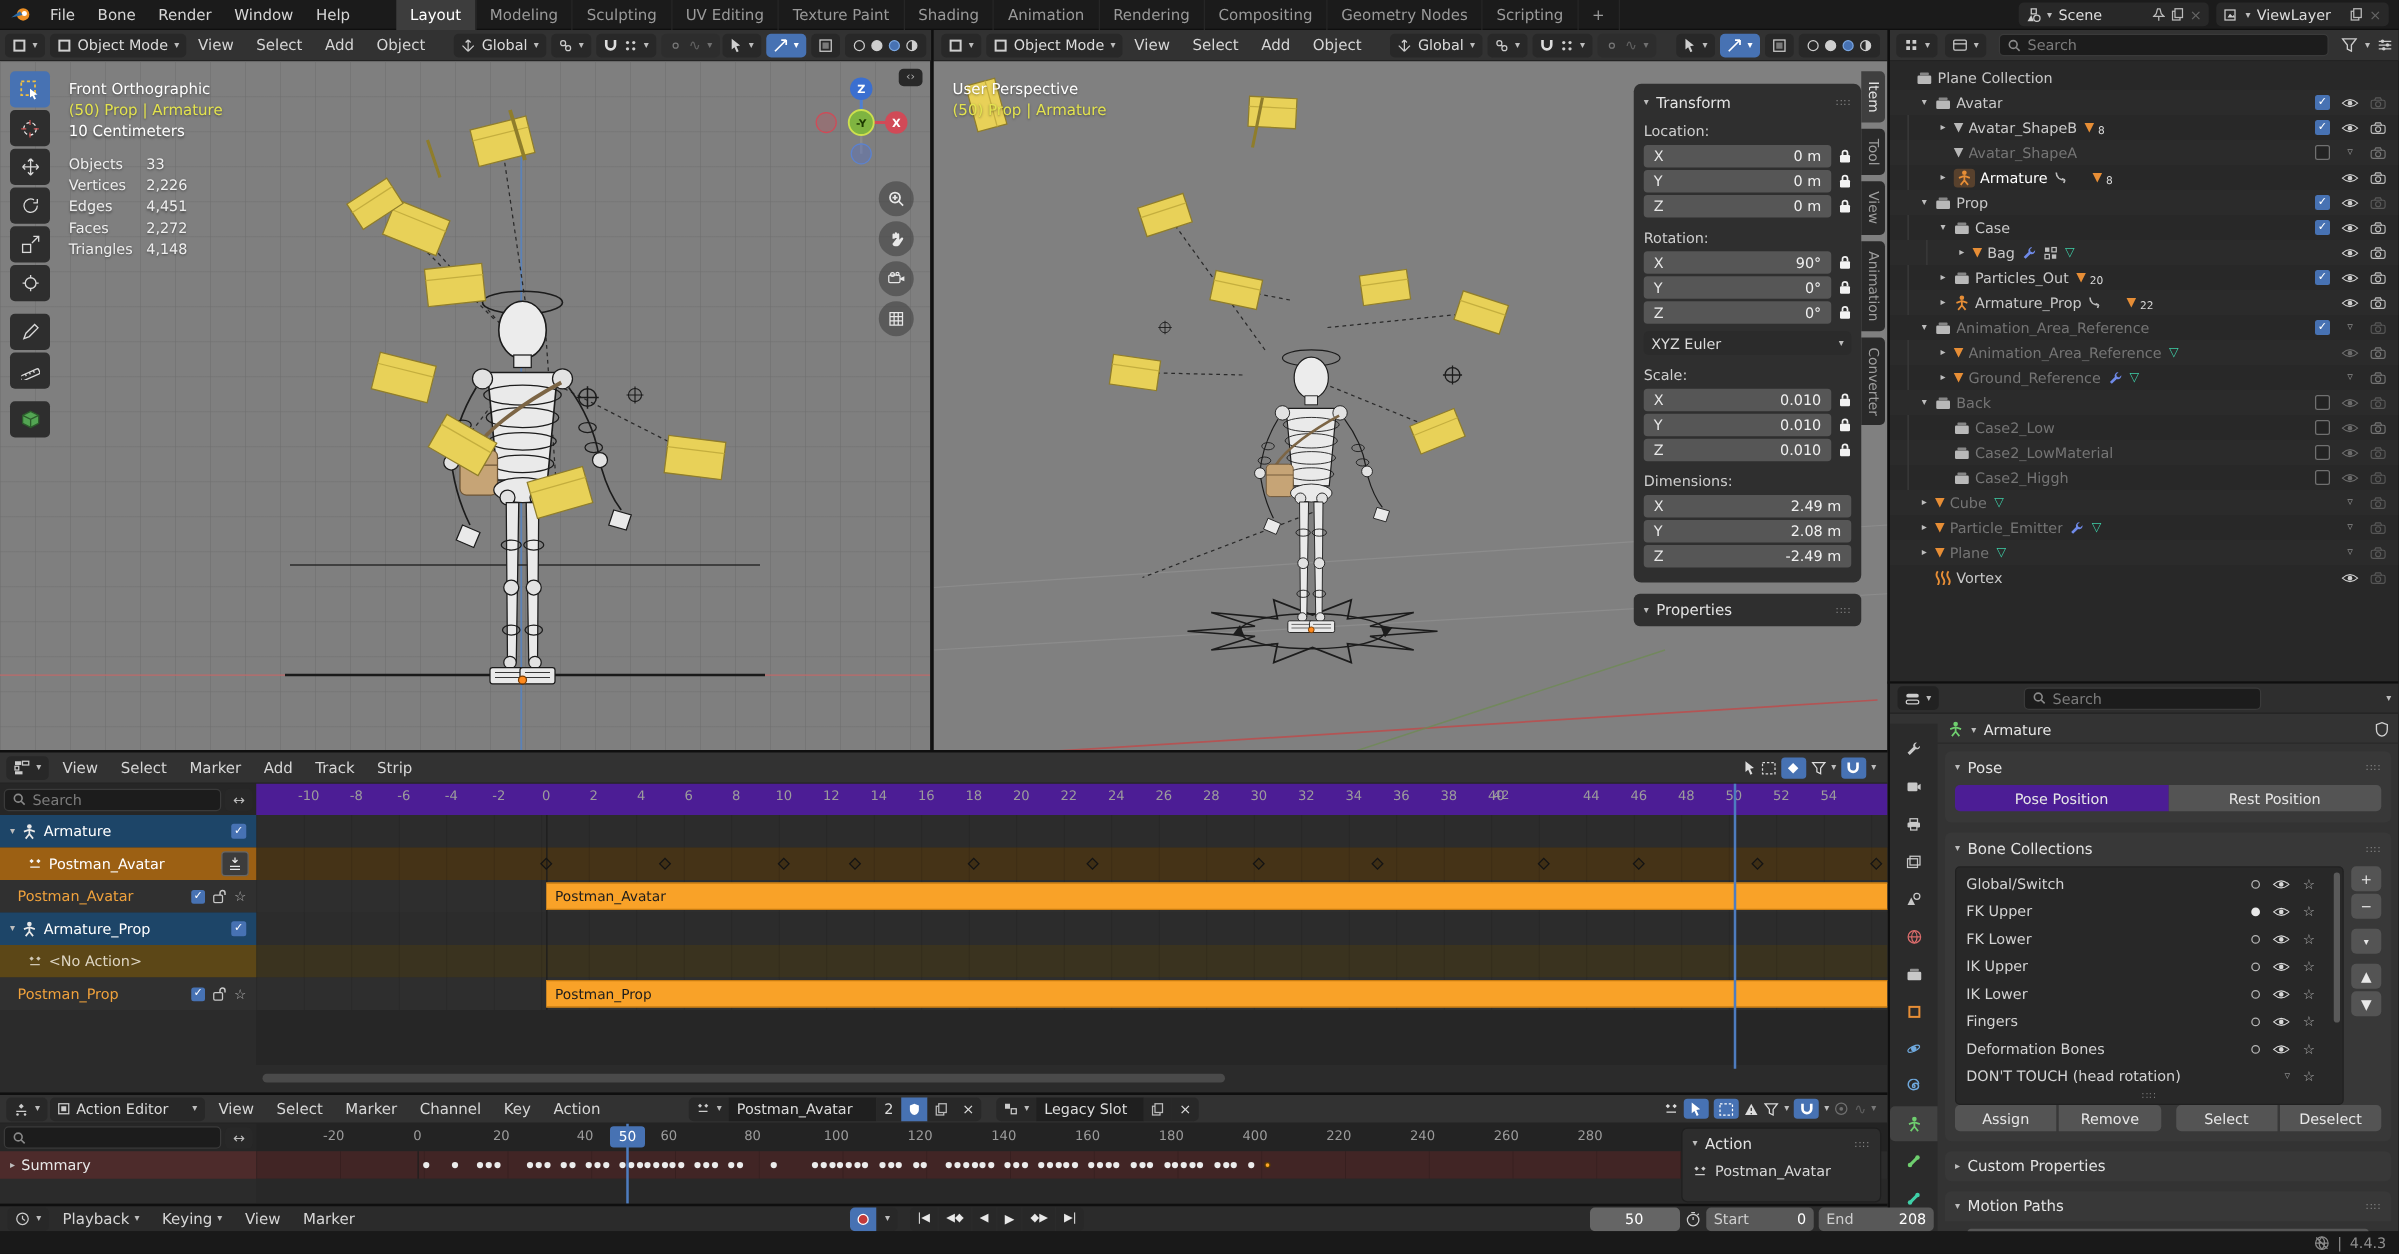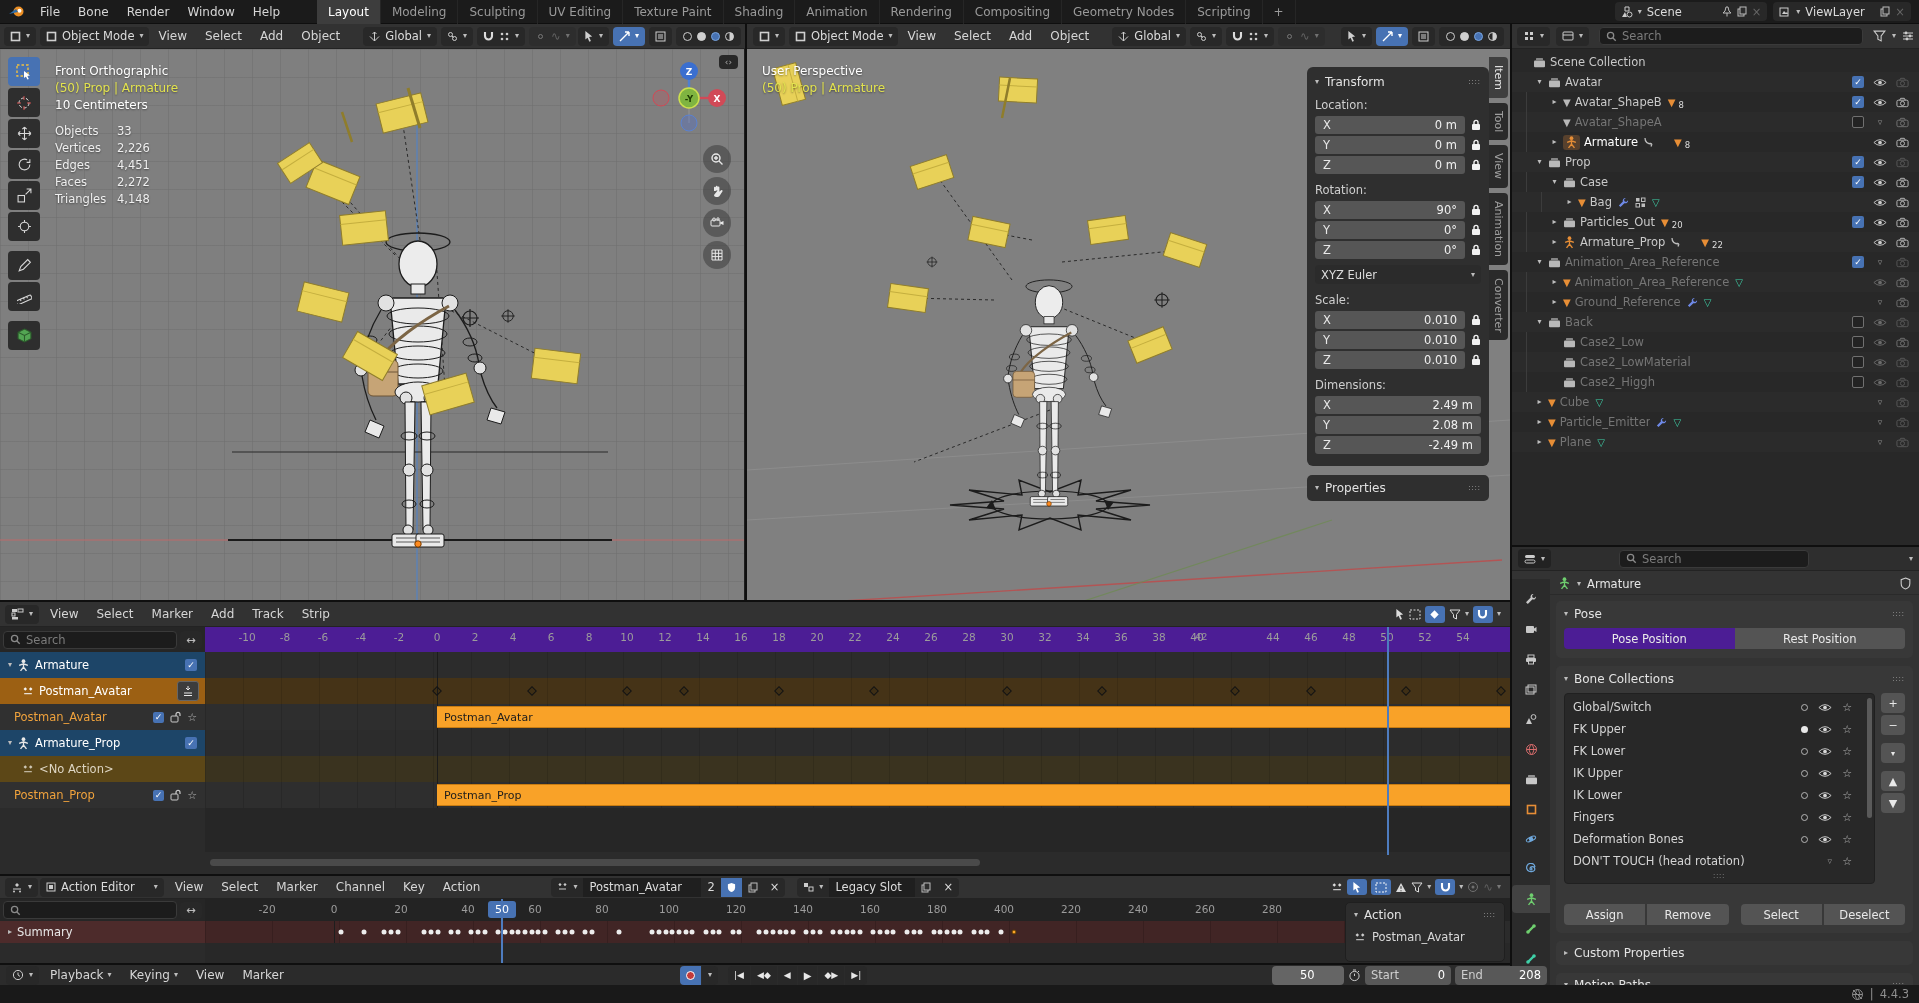--- a/index.html
+++ b/index.html
@@ -784,21 +784,21 @@
     </div>
     <div class="abs" id="outliner-rows" style="left:0;top:28px;right:0;bottom:0;overflow:hidden">
         <div class="orow" style="top: 0px; padding-left: 8px;">
           <span class="car" style="width: 9px; text-align: center;"></span>
           <span class="ic" style="color: rgb(184, 184, 184);">
             <svg width="13" height="11" viewBox="0 0 13 11">
               <rect x="1" y="3.4" width="11" height="6.8" rx="1" fill="currentColor"></rect>
               <rect x="3" y="1" width="7" height="2.2" rx=".5" fill="currentColor" opacity=".65"></rect>
             </svg>
           </span>
-          <span class="nm">Scene Collection</span>
+          <span class="nm">Plane Collection</span>
           <span class="flex" style="position: absolute; right: 10px; gap: 9px;">
             <span style="width: 12px;"></span>
             <span class="ic" style="color: rgb(207, 207, 207); opacity: 0;">
               <svg width="14" height="9" viewBox="0 0 16 10">
                 <path d="M1 5Q8-1.5 15 5Q8 11.5 1 5Z" fill="none" stroke="currentColor"></path>
                 <circle cx="8" cy="5" r="2.1" fill="currentColor"></circle>
               </svg>
             </span>
             <span class="ic" style="color: rgb(207, 207, 207); opacity: 0;">
               <svg width="13" height="11" viewBox="0 0 14 11">
@@ -1282,20 +1282,45 @@
           </span>
         </div>
         <div class="orow odd" style="top: 380px; padding-left: 23px;">
           <span class="car" style="width: 9px; text-align: center;">▸</span>
           <span style="color: rgb(231, 142, 54); font-size: 10px;">▼</span>
           <span class="nm dim">Plane</span>
           <span style="color: rgb(63, 208, 168); font-size: 10px; margin-left: 2px;">▽</span>
           <span class="flex" style="position: absolute; right: 10px; gap: 9px;">
             <span style="width: 12px;"></span>
             <span style="color: rgb(138, 138, 138); font-size: 9px; width: 14px; text-align: center;">▿</span>
+            <span class="ic" style="color: rgb(207, 207, 207); opacity: 0.28;">
+              <svg width="13" height="11" viewBox="0 0 14 11">
+                <rect x="1" y="3" width="12" height="7" rx="1.5" fill="none" stroke="currentColor"></rect>
+                <circle cx="7" cy="6.5" r="2.2" fill="none" stroke="currentColor"></circle>
+                <path d="M4 3 5 1h4l1 2" fill="none" stroke="currentColor"></path>
+              </svg>
+            </span>
+          </span>
+        </div>
+        <div class="orow" style="top: 400px; padding-left: 23px;">
+          <span class="car" style="width: 9px; text-align: center;"></span>
+          <span class="ic" style="color: rgb(231, 142, 54);">
+            <svg width="13" height="12" viewBox="0 0 13 12">
+              <path d="M2.2 1q-2 2.75 0 5.5t0 5.5M6.5 1q-2 2.75 0 5.5t0 5.5M10.8 1q-2 2.75 0 5.5t0 5.5" fill="none" stroke="currentColor" stroke-width="1.5"></path>
+            </svg>
+          </span>
+          <span class="nm">Vortex</span>
+          <span class="flex" style="position: absolute; right: 10px; gap: 9px;">
+            <span style="width: 12px;"></span>
+            <span class="ic" style="color: rgb(207, 207, 207); opacity: 1;">
+              <svg width="14" height="9" viewBox="0 0 16 10">
+                <path d="M1 5Q8-1.5 15 5Q8 11.5 1 5Z" fill="none" stroke="currentColor"></path>
+                <circle cx="8" cy="5" r="2.1" fill="currentColor"></circle>
+              </svg>
+            </span>
             <span class="ic" style="color: rgb(207, 207, 207); opacity: 0.28;">
               <svg width="13" height="11" viewBox="0 0 14 11">
                 <rect x="1" y="3" width="12" height="7" rx="1.5" fill="none" stroke="currentColor"></rect>
                 <circle cx="7" cy="6.5" r="2.2" fill="none" stroke="currentColor"></circle>
                 <path d="M4 3 5 1h4l1 2" fill="none" stroke="currentColor"></path>
               </svg>
             </span>
           </span>
         </div>
       </div>
@@ -1569,21 +1594,21 @@
               <div style="text-align:center;color:#777;font-size:8px;letter-spacing:1px">∷∷</div>
           </div>
           <div id="bc-ops" style="width:24px">
               <div class="btn" style="height: 20px; margin-bottom: 2px; font-size: 11px;">+</div>
               <div class="btn" style="height: 20px; margin-bottom: 8px; font-size: 11px;">−</div>
               <div class="btn" style="height: 20px; margin-bottom: 8px; font-size: 8px;">▾</div>
               <div class="btn" style="height: 20px; margin-bottom: 2px; font-size: 11px;">▲</div>
               <div class="btn" style="height: 20px; margin-bottom: 2px; font-size: 11px;">▼</div>
             </div>
         </div>
-        <div class="flex" style="gap:2px;margin-top:20px">
+        <div class="flex" style="gap:2px;margin-top:0">
           <div class="btn" style="flex:1;border-radius:4px 0 0 4px">Assign</div>
           <div class="btn" style="flex:1;border-radius:0 4px 4px 0">Remove</div>
           <div style="width:8px"></div>
           <div class="btn" style="flex:1;border-radius:4px 0 0 4px">Select</div>
           <div class="btn" style="flex:1;border-radius:0 4px 4px 0">Deselect</div>
         </div>
       </div>
       <div class="panelhead" style="background:#383838;border-radius:5px;height:24px;padding:0 8px;margin-top:8px">
           <span class="car">▸</span>
           <span>Custom Properties</span>

